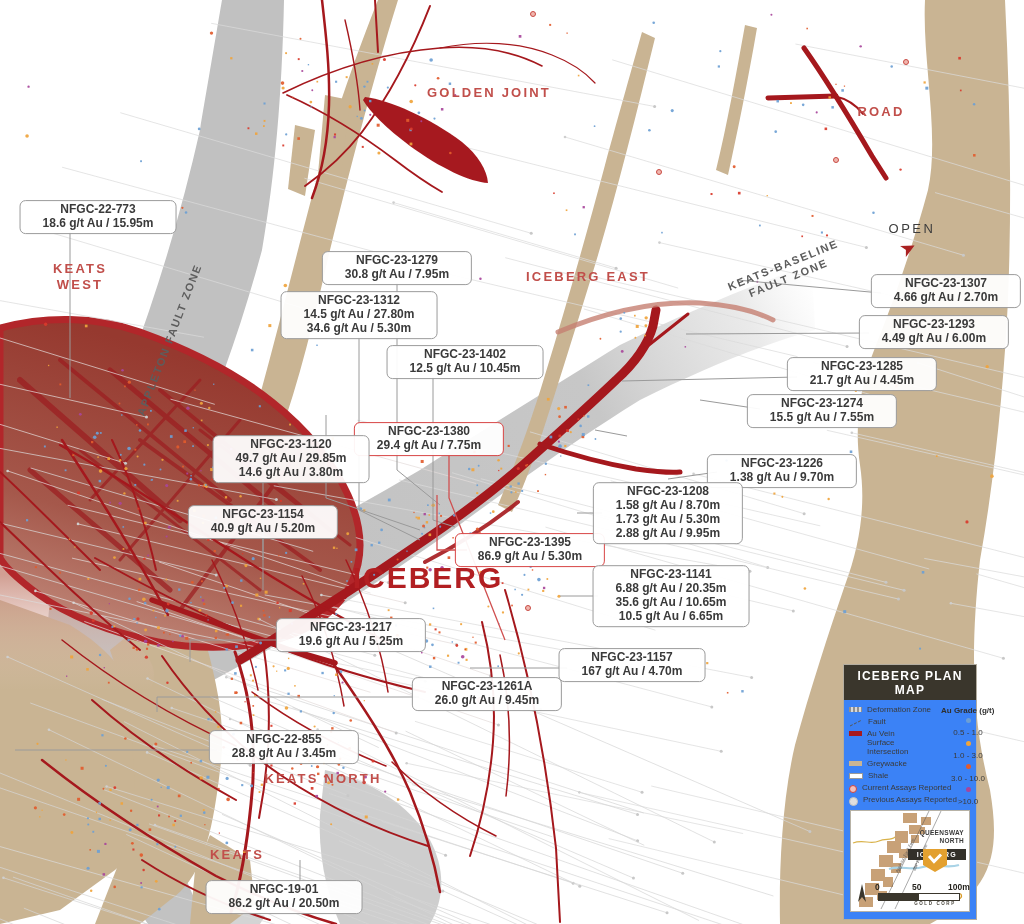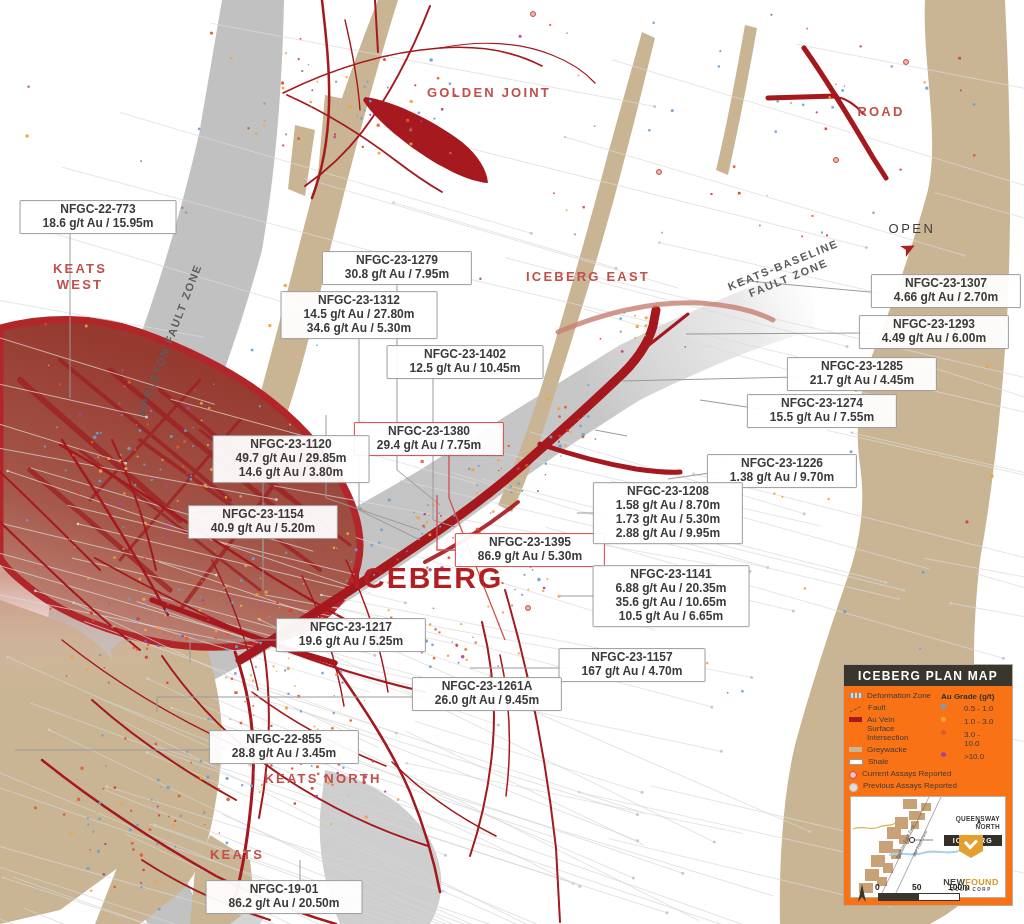--- a/index.html
+++ b/index.html
@@ -8,43 +8,43 @@
   #map-svg{position:absolute;left:0;top:0;}
   #labels,#callouts{position:absolute;left:0;top:0;width:100%;height:100%;pointer-events:none;}
   .maplabel{position:absolute;transform:translate(-50%,-50%);white-space:pre-line;text-align:center;line-height:1.25;}
   .lbl-zone{color:#c14f4b;font-size:13px;font-weight:600;letter-spacing:2.2px;}
   .lbl-title{color:#b21f22;font-size:30px;font-weight:800;letter-spacing:2px;}
   .lbl-open{color:#3c3c3c;font-size:13px;font-weight:400;letter-spacing:2.5px;}
   .lbl-fault{color:#5d5d5d;font-size:11px;font-weight:600;letter-spacing:1.6px;white-space:pre;}
   .open-arrow{position:absolute;left:901px;top:238px;color:#aa2121;font-size:17px;font-weight:700;
               transform:rotate(-28deg);}
   .callout{position:absolute;transform:translate(-50%,-50%);background:rgba(255,255,255,.94);
-           border:1px solid #9b9b9b;border-radius:1px;padding:2px 22px;text-align:center;
+           border:1px solid #9b9b9b;border-radius:6px;padding:2px 22px;text-align:center;
            font-size:12px;font-weight:700;color:#3a3a3a;line-height:1.16;white-space:nowrap;}
   .callout.hl{border:1.6px solid #d84545;}
   
-  .legend{position:absolute;left:843px;top:664px;width:170px;background:#f97316;
+  .legend{position:absolute;left:843px;top:664px;width:134px;background:#3b82f6;
           border:1px solid #b3ada0;box-sizing:border-box;}
   .legend-header{background:#3a362c;color:#fff;font-size:12px;font-weight:700;letter-spacing:1.2px;
                  text-align:center;padding:4px 0 3px;}
   .legend-body{position:relative;padding:6px 5px 4px;}
   .lg-row{display:flex;align-items:flex-start;gap:5px;margin-bottom:3px;font-size:8px;color:#3b3b3b;
           line-height:1.12;width:88px;}
   .lg-row.wide{width:142px;}
   .lg-label{white-space:pre-line;}
   .sw{flex:0 0 auto;margin-top:1px;}
   .sw-deformation{width:13px;height:5px;background:repeating-linear-gradient(90deg,#8f8f8f 0 2px,#d8d8d8 2px 4px);}
   .sw-vein{width:13px;height:5px;background:#a6191f;}
   .sw-greywacke{width:13px;height:5px;background:#c9b493;}
   .sw-shale{width:12px;height:4px;background:#fff;border:1px solid #999;}
   .sw-current{width:6px;height:6px;border-radius:50%;background:#f2c0bc;border:1.5px solid #cc4441;}
   .sw-previous{width:7px;height:7px;border-radius:50%;background:#dedede;border:1px solid #c2c2c2;}
   .grade-col{position:absolute;left:97px;top:6px;width:54px;}
   .grade-title{font-size:8px;font-weight:700;color:#2f2f2f;margin-bottom:3px;}
-  .grade-row{display:flex;align-items:flex-start;gap:18px;font-size:8px;color:#3b3b3b;margin-bottom:4px;}
+  .grade-row{display:flex;align-items:center;gap:5px;font-size:8px;color:#3b3b3b;margin-bottom:4px;flex-direction:column;}
   .grade-dot{width:5px;height:5px;border-radius:50%;flex:0 0 auto;}
   .inset{position:relative;margin:4px 1px 3px;height:100px;border:1px solid #b7b2a6;background:#fff;overflow:hidden;}
   .inset-queensway{position:absolute;right:5px;top:18px;font-size:6.5px;font-weight:700;color:#3b3b3b;
                    text-align:right;line-height:1.2;white-space:pre-line;letter-spacing:.3px;}
   .inset-tag{position:absolute;right:3px;top:38px;background:#33302a;color:#fff;font-size:7px;
              font-weight:700;letter-spacing:1.2px;padding:2px 9px;}
   .inset-logo{position:absolute;right:6px;bottom:5px;width:56px;text-align:center;}
   .logo-word{font-size:9px;font-weight:800;letter-spacing:.3px;margin-top:14px;}
   .logo-word .dk{color:#4a463d;} .logo-word .gd{color:#d99a26;}
   .logo-sub{font-size:4.5px;font-weight:700;letter-spacing:1.6px;color:#4a463d;}

